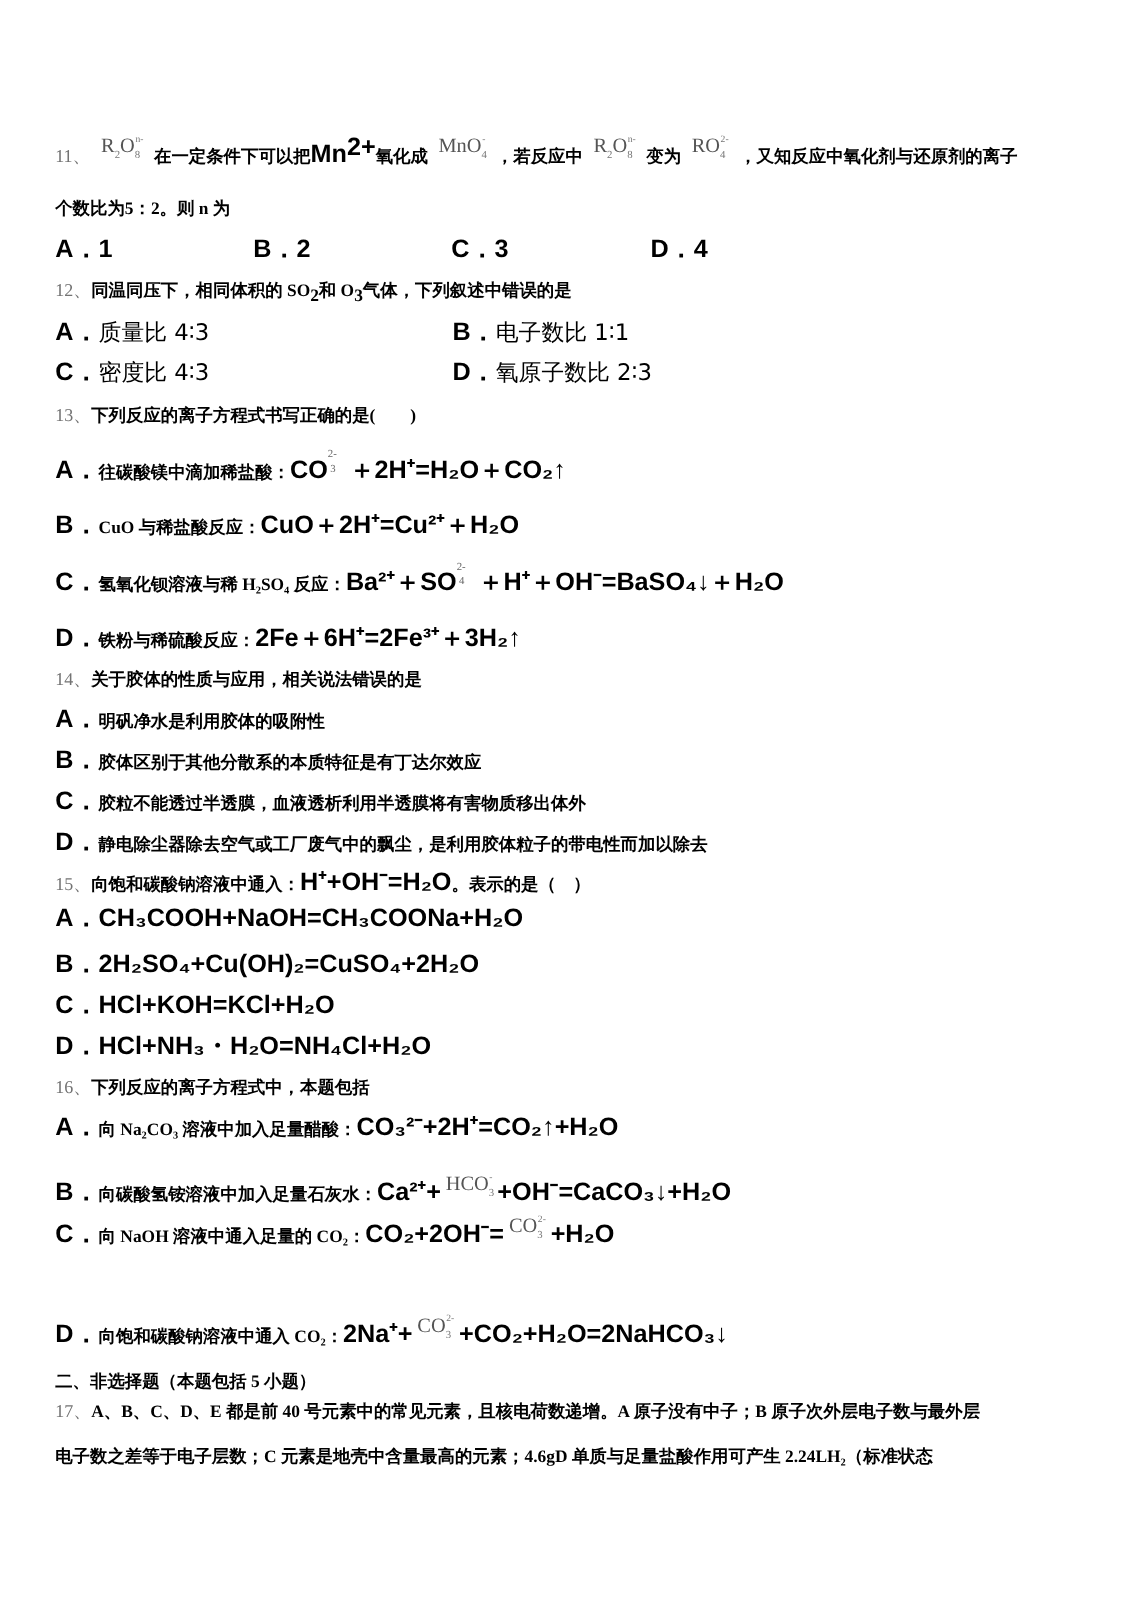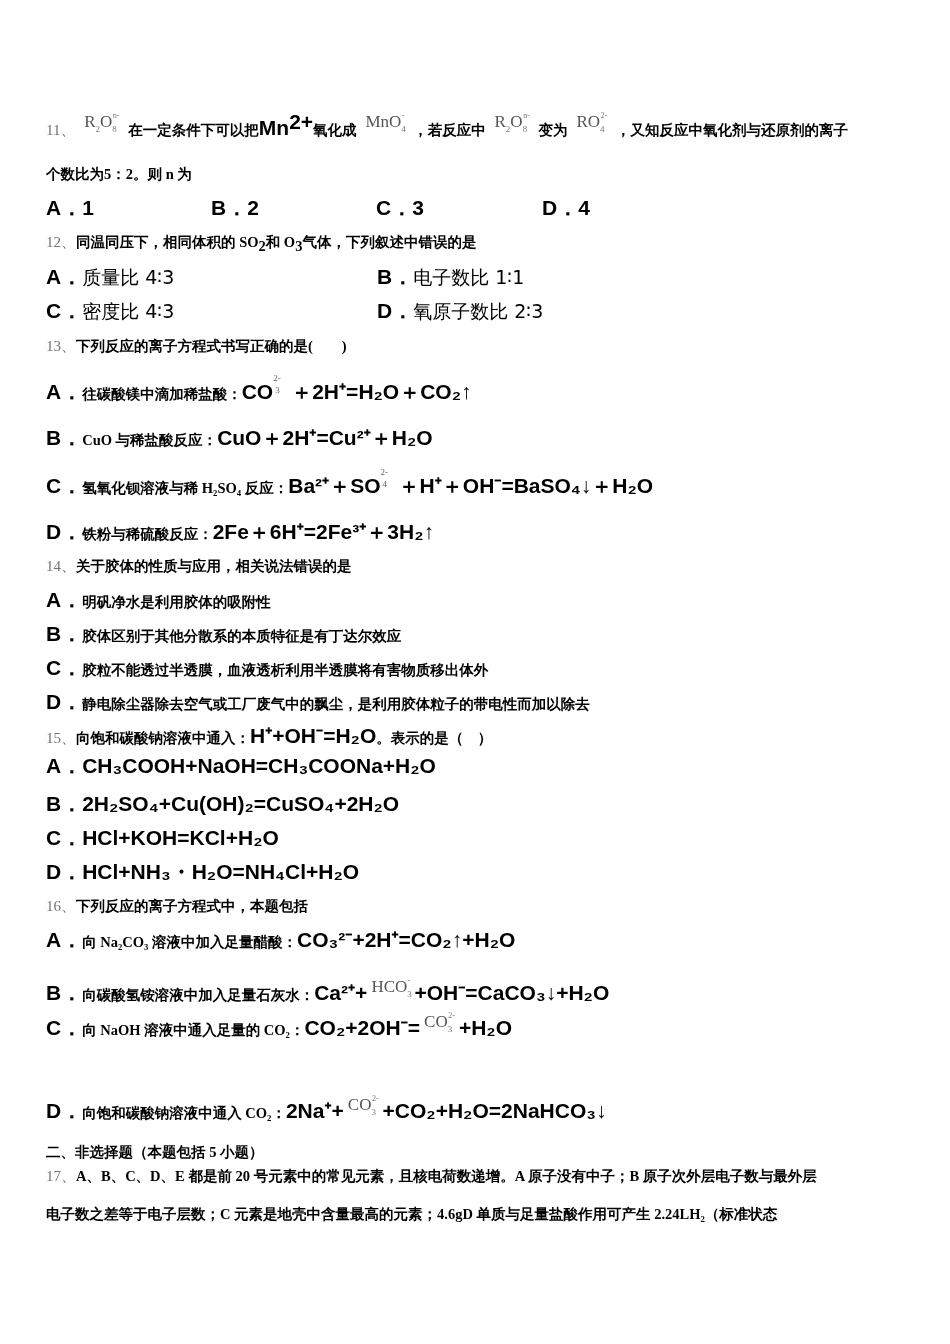--- a/index.html
+++ b/index.html
@@ -109,15 +109,15 @@
 <div class="line" style="top:1012px;">
   <span class="en">C．</span><span class="cn">向 NaOH 溶液中通入足量的 CO₂：</span><span class="en">CO₂+2OH⁻=</span><span class="ion"><span>CO</span><span class="s">3</span><span class="c">2-</span></span><span class="en">+H₂O</span>
 </div>
 <div class="line" style="top:1095px;">
   <span class="en">D．</span><span class="cn">向饱和碳酸钠溶液中通入 CO₂：</span><span class="en">2Na⁺+</span><span class="ion"><span>CO</span><span class="s">3</span><span class="c">2-</span></span><span class="en">+CO₂+H₂O=2NaHCO₃↓</span>
 </div>
 
 <div class="line cn" style="top:1142px;">二、非选择题（本题包括 5 小题）</div>
 
 <div class="line" style="top:1166px;">
-  <span class="num">17、</span><span class="cn">A、B、C、D、E 都是前 20 号元素中的常见元素，且核电荷数递增。A 原子没有中子；B 原子次外层电子数与最外层</span>
+  <span class="num">17、</span><span class="cn">A、B、C、D、E 都是前 40 号元素中的常见元素，且核电荷数递增。A 原子没有中子；B 原子次外层电子数与最外层</span>
 </div>
 <div class="line cn" style="top:1204px;">电子数之差等于电子层数；C 元素是地壳中含量最高的元素；4.6gD 单质与足量盐酸作用可产生 2.24LH₂（标准状态</div>
 
 </body></html>

